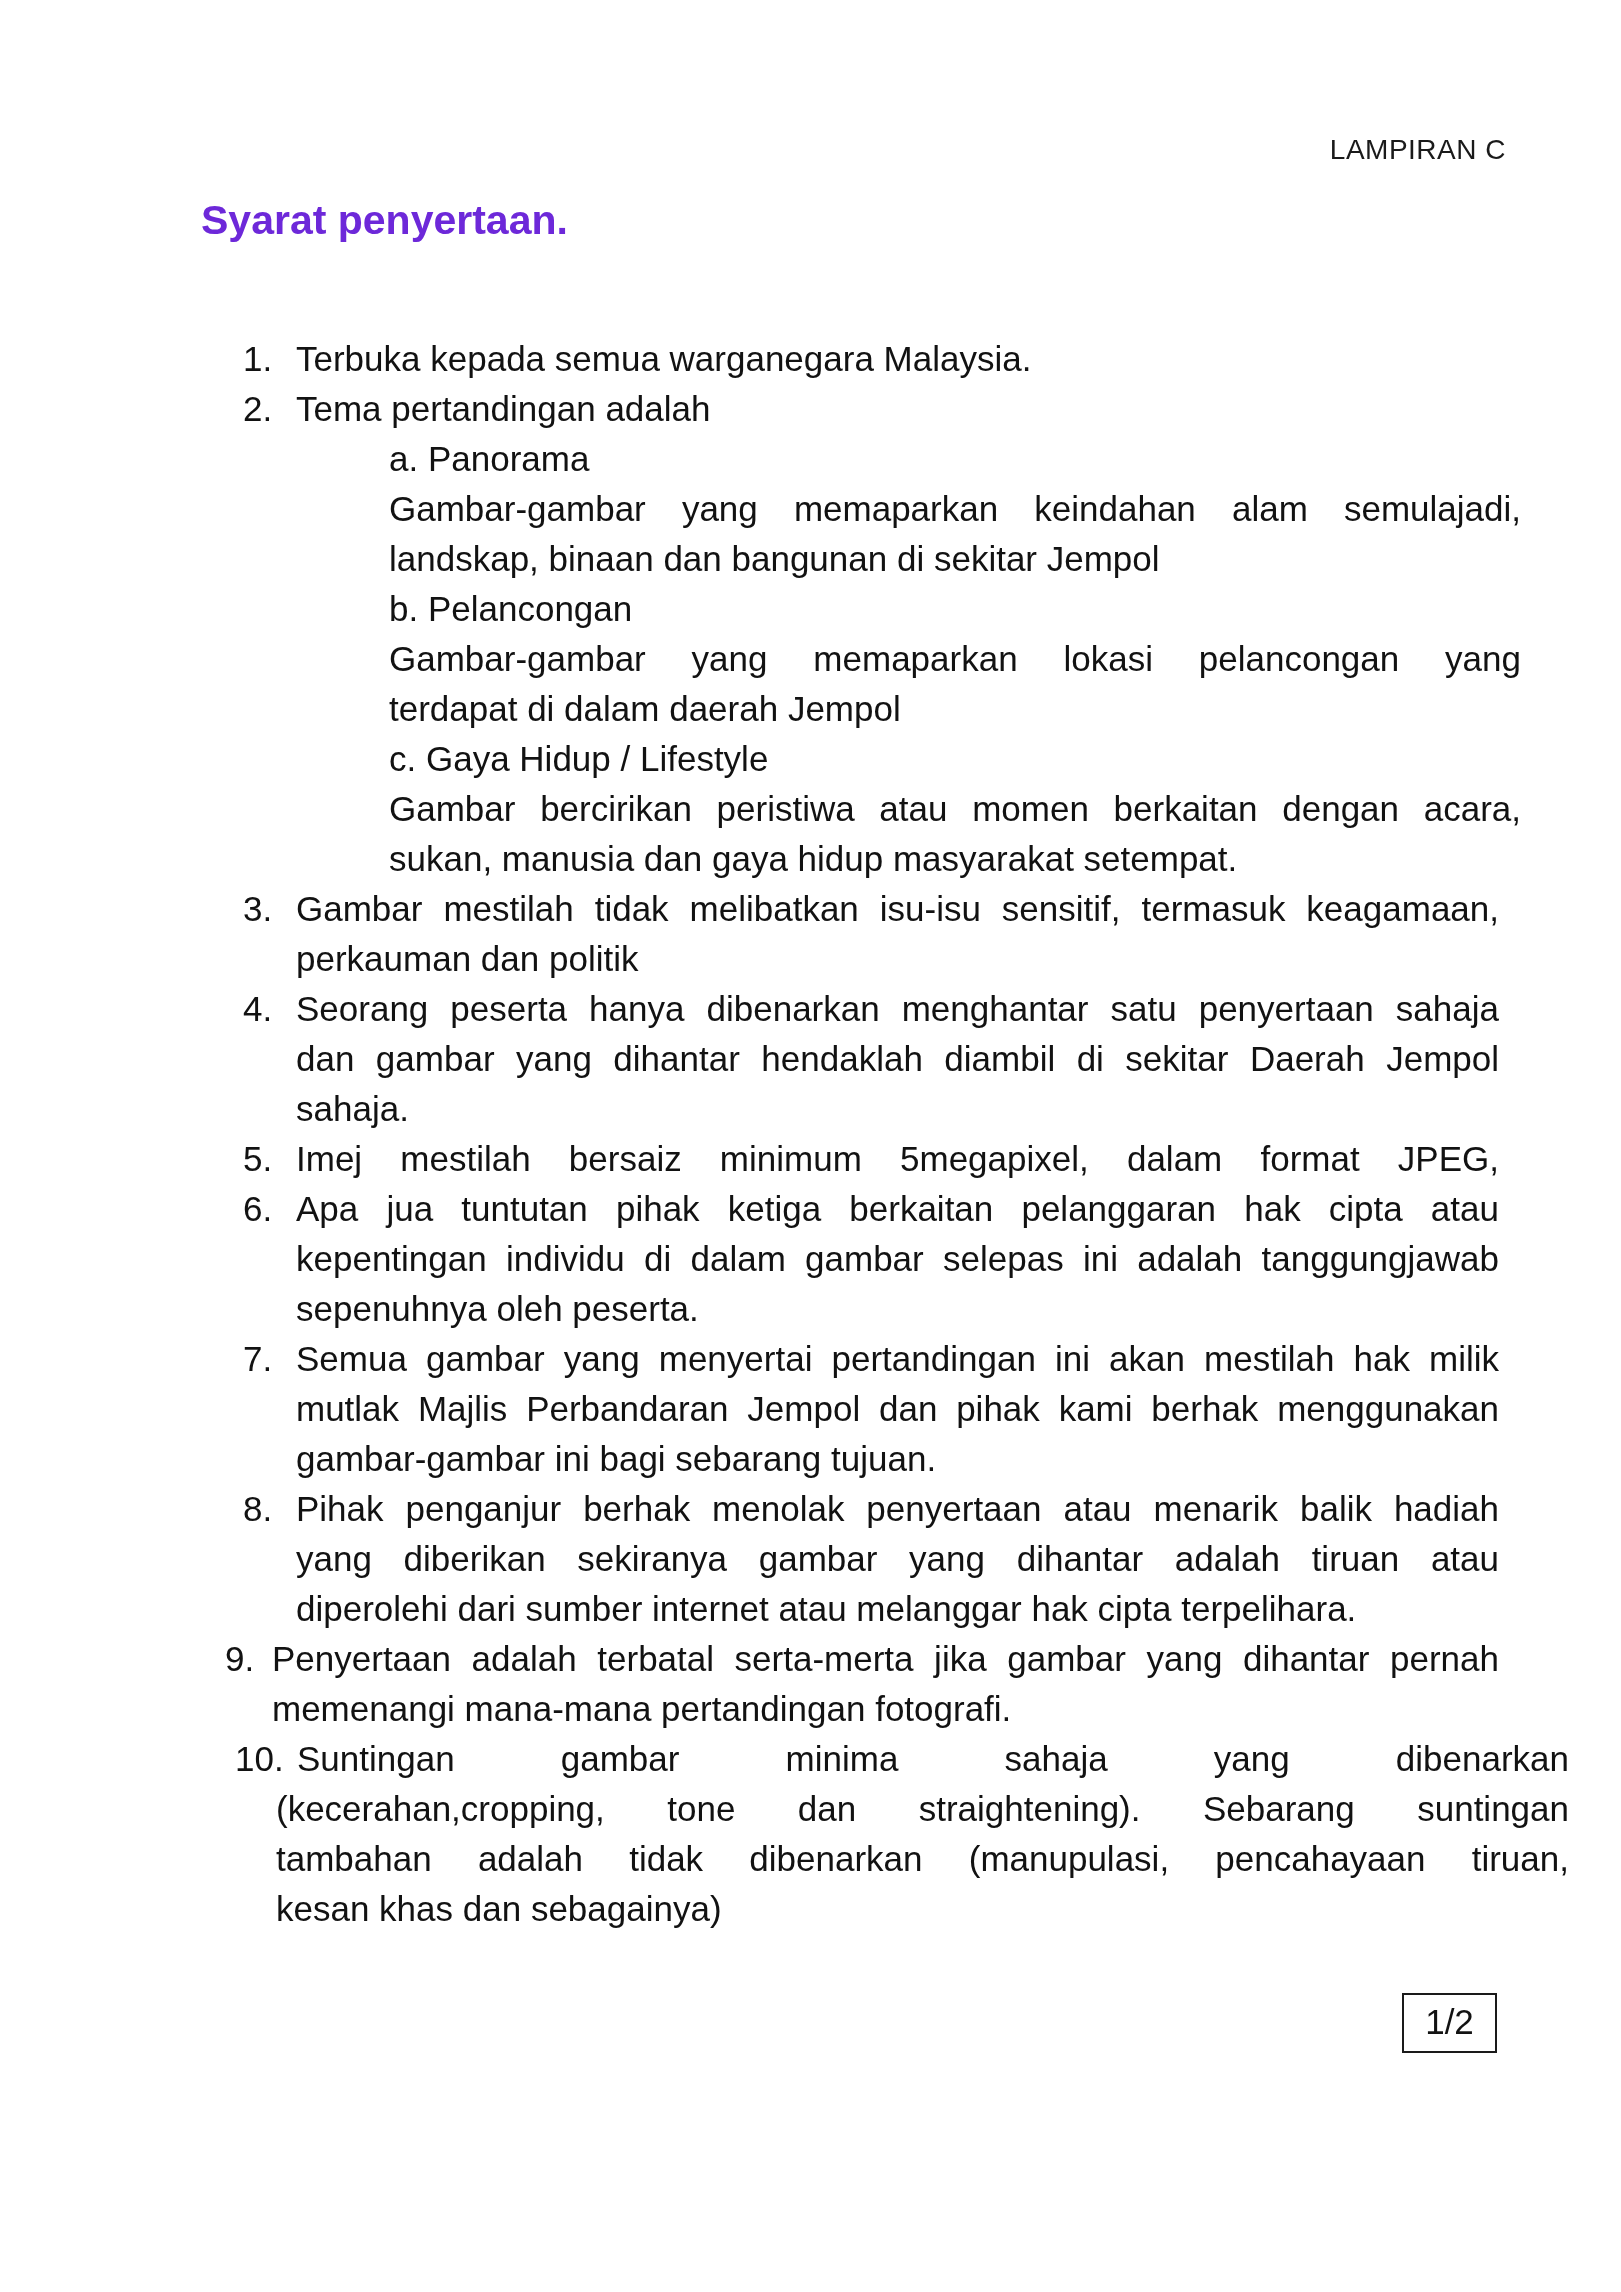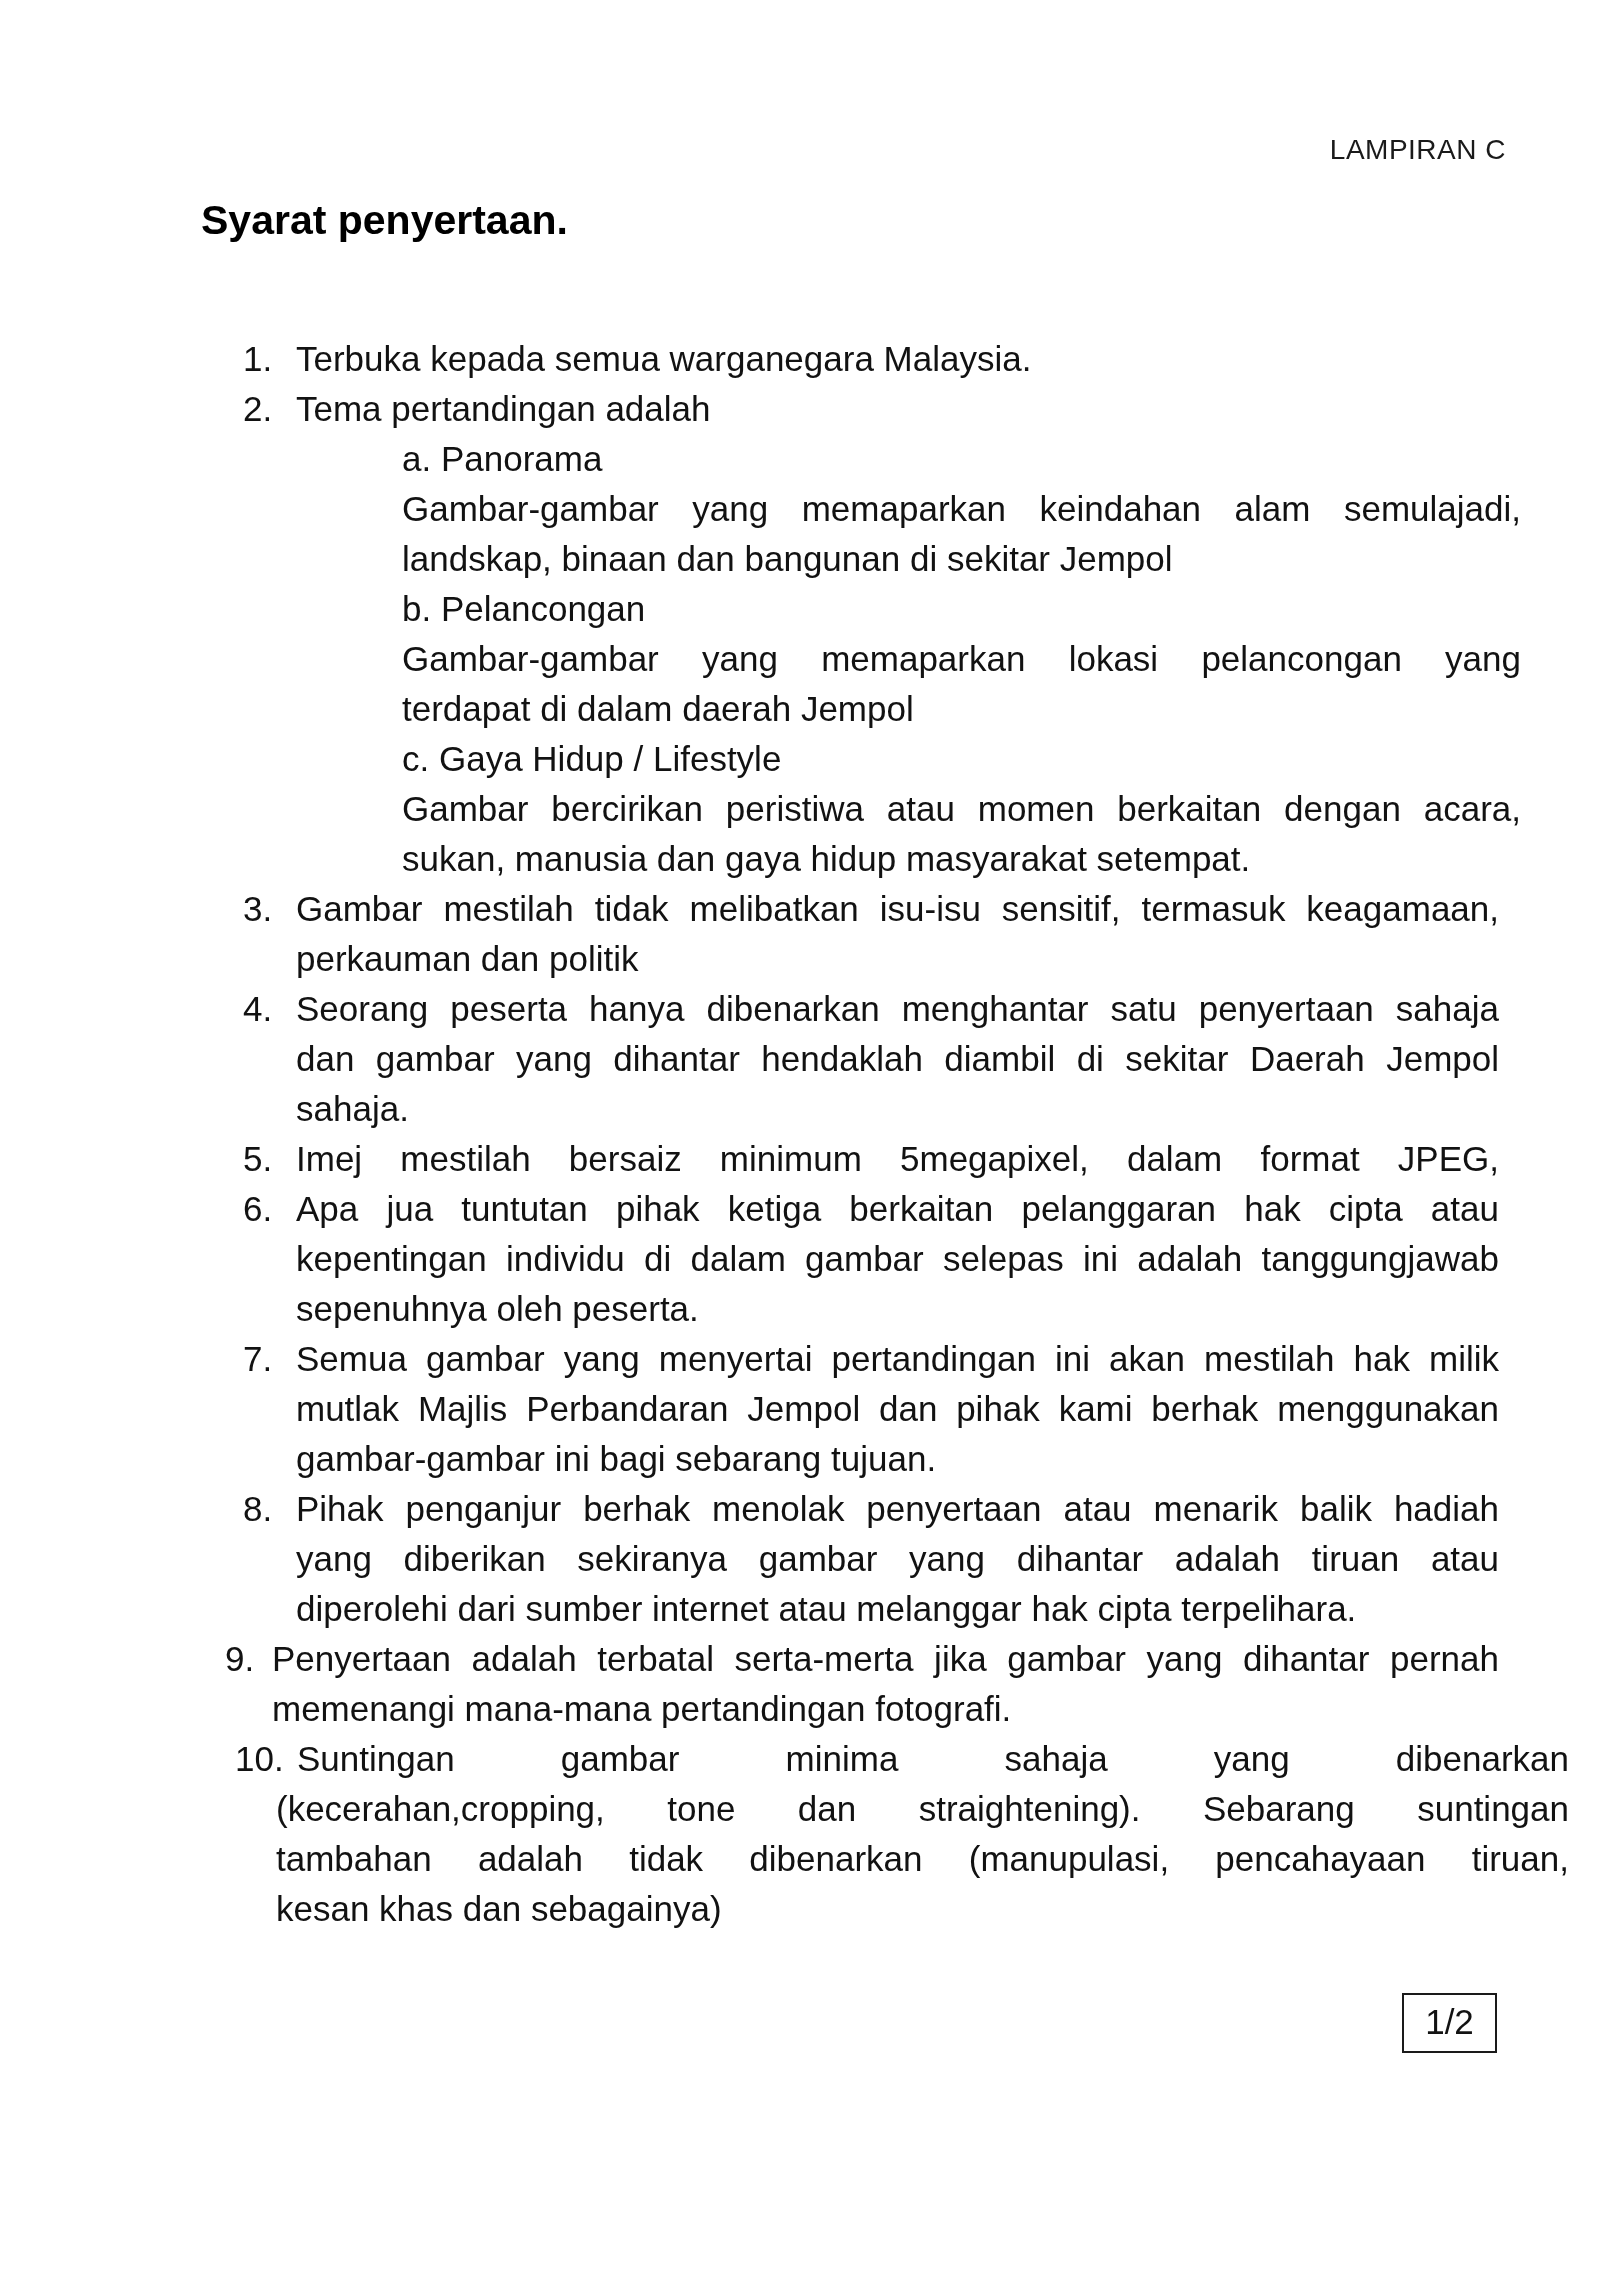--- a/index.html
+++ b/index.html
@@ -11,35 +11,35 @@
     color:#111;
     overflow:hidden;
   }
   .corner {
     position:absolute; top:136px; right:115px;
     font-size:28px; line-height:1; color:#1a1a1a;
     letter-spacing:0.5px;
   }
   .title {
     position:absolute; left:201px; top:200px; margin:0;
-    font-size:41px; font-weight:bold; line-height:1; color:#000000;
+    font-size:41px; font-weight:bold; line-height:1; color:#6d28d9;
   }
   .body { position:absolute; left:0; top:334px; width:1621px; }
   .ln {
     position:relative;
     height:50px; line-height:50px;
     font-size:35px; color:#121212;
     white-space:normal; overflow:hidden;
   }
   .num { position:absolute; top:0; line-height:50px; }
   
   .l1  { padding-left:296px; padding-right:122px; }
   .l1 .num { left:243px; }
   
-  .l2  { padding-left:389px; padding-right:100px;margin-left:13px; }
+  .l2  { padding-left:389px; padding-right:100px; }
   
   .l9  { padding-left:272px; padding-right:122px; }
   .l9 .num { left:225px; }
   
   .l10 { padding-left:276px; padding-right:52px; }
   .l10 .num { left:235px; }
   .l10f { padding-left:297px; }
   
   .j { text-align:justify; }
   .j::after { content:""; display:inline-block; width:100%; height:0; }

